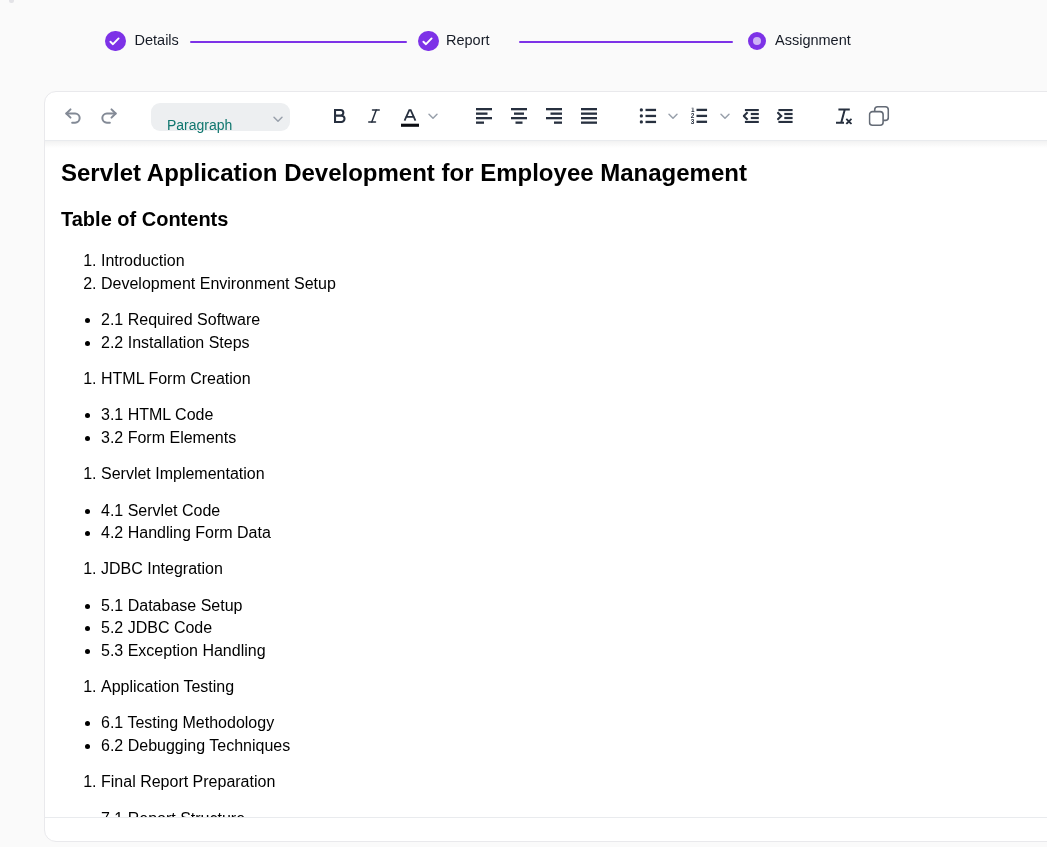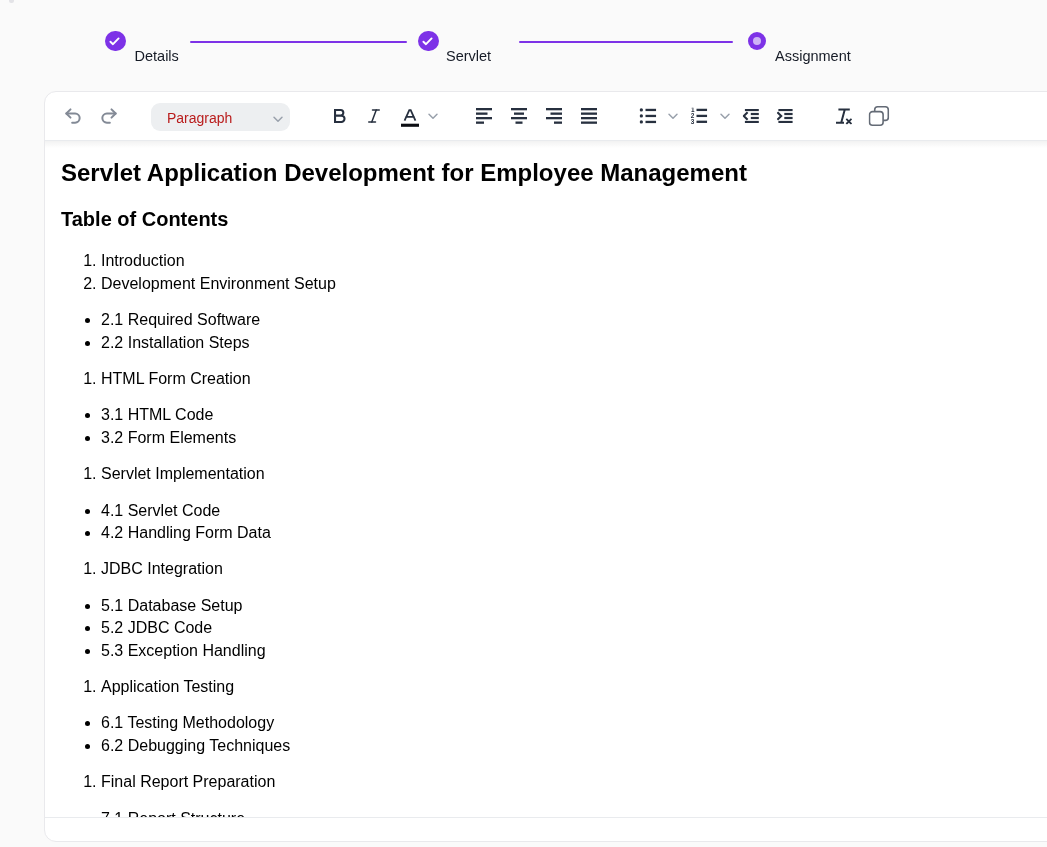--- a/index.html
+++ b/index.html
@@ -4,29 +4,29 @@
 <style>
   html,body{margin:0;padding:0;}
   body{width:1047px;height:847px;background:#fafafa;font-family:"Liberation Sans",sans-serif;overflow:hidden;position:relative;}
   .topmark{position:absolute;left:8.5px;top:0;width:5px;height:2.5px;background:#e3e3e7;border-radius:0 0 2px 2px;}
   
   .step-circle{position:absolute;border-radius:50%;}
   .c-done{width:20.5px;height:20.5px;background:#7d32e7;top:30.8px;}
   .c-active{width:18px;height:18px;background:#7d32e7;top:32px;}
   .c-active::after{content:'';position:absolute;left:5px;top:5px;width:8px;height:8px;border-radius:50%;background:#cdb3f6;}
   .c-done svg{position:absolute;left:4.4px;top:6px;}
-  .step-label{position:absolute;top:32.5px;font-size:14.5px;color:#161b26;line-height:15px;margin-top:16px;}
+  .step-label{position:absolute;top:32.5px;font-size:14.5px;color:#161b26;line-height:15px;}
   .step-line{position:absolute;top:40.5px;height:2px;background:#7d32e7;border-radius:1px;}
   
   .card{position:absolute;left:44px;top:91px;right:-30px;height:749px;background:#fff;border:1px solid #e9e9ec;border-radius:12px;}
   .toolbar{position:relative;height:48px;border-bottom:1px solid #e9ebee;}
   .toolbar::after{content:'';position:absolute;top:49px;left:0;right:0;height:7px;background:linear-gradient(rgba(0,0,0,0.05),rgba(0,0,0,0));pointer-events:none;}
   .tb{position:absolute;top:24px;transform:translate(-50%,-50%);display:flex;align-items:center;justify-content:center;}
   .pill{position:absolute;left:105.5px;top:11px;width:139px;height:27.5px;background:#edeff1;border-radius:9px;}
-  .pill span{position:absolute;left:16.5px;top:7px;font-size:14px;color:#b91c1c;}
+  .pill span{position:absolute;left:16.5px;top:14px;font-size:14px;color:#0f766e;}
   .pill svg{position:absolute;right:4px;top:7.5px;}
   .aformat{width:20px;height:21px;position:absolute;top:25px;transform:translate(-50%,-50%);}
   
   .content{height:658px;padding:18px 16px 0 16px;border-bottom:1px solid #e9ebee;overflow:hidden;font-size:16px;line-height:22.4px;color:#000;}
   .content h1{font-size:24px;line-height:28px;margin:0 0 21px 0;font-weight:bold;letter-spacing:0;}
   .content h2{font-size:20px;line-height:23px;margin:0 0 19.3px 0;font-weight:bold;}
   .content ol,.content ul{margin:14px 0;padding:0 0 0 40px;}
 </style>
 </head>
 <body>
@@ -37,21 +37,21 @@
       <path d="M1.4 4.7 4 7.2 9.6 1.4" stroke="#fff" stroke-width="1.9" stroke-linecap="round" stroke-linejoin="round"></path>
     </svg>
   </div>
   <div class="step-label" style="left:134.5px;">Details</div>
   <div class="step-line" style="left:190px;width:217px;"></div>
   <div class="step-circle c-done" style="left:418px;">
     <svg width="11" height="9" viewBox="0 0 11 9" fill="none">
       <path d="M1.4 4.7 4 7.2 9.6 1.4" stroke="#fff" stroke-width="1.9" stroke-linecap="round" stroke-linejoin="round"></path>
     </svg>
   </div>
-  <div class="step-label" style="left:446px;">Servlet</div>
+  <div class="step-label" style="left:446px;">Report</div>
   <div class="step-line" style="left:519px;width:214px;"></div>
   <div class="step-circle c-active" style="left:747.5px;"></div>
   <div class="step-label" style="left:775px;text-align:center;">Assignment</div>
 
   <div class="card">
     <div class="toolbar">
 
       <span class="tb" style="left:28.2px;">
         <svg width="20" height="20" viewBox="0 0 24 24" fill="none" stroke="#838a96" stroke-width="2.4" stroke-linecap="round" stroke-linejoin="round">
           <path d="M9 14 4 9l5-5"></path>

